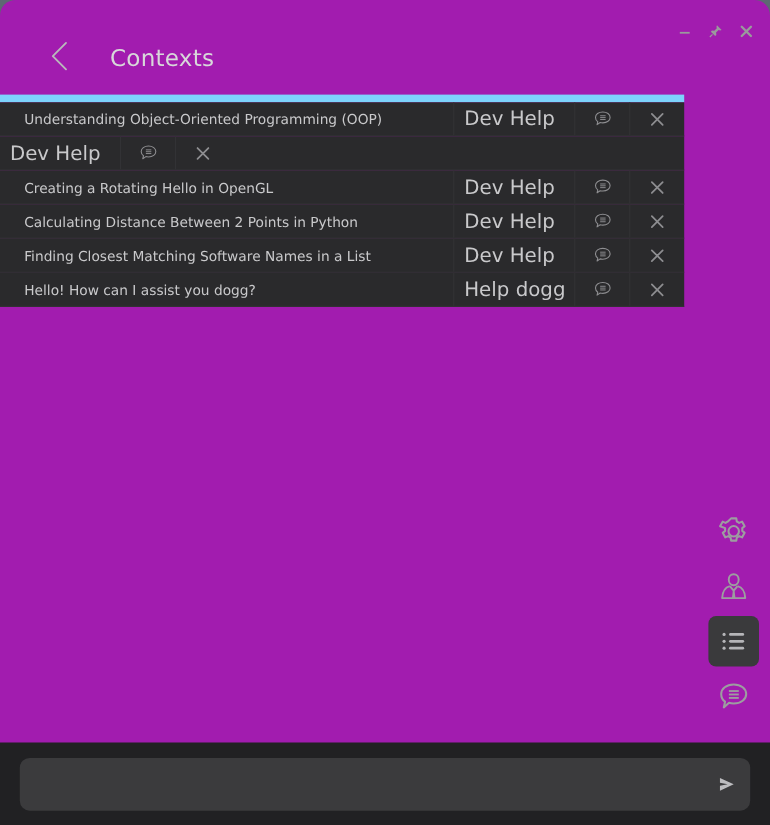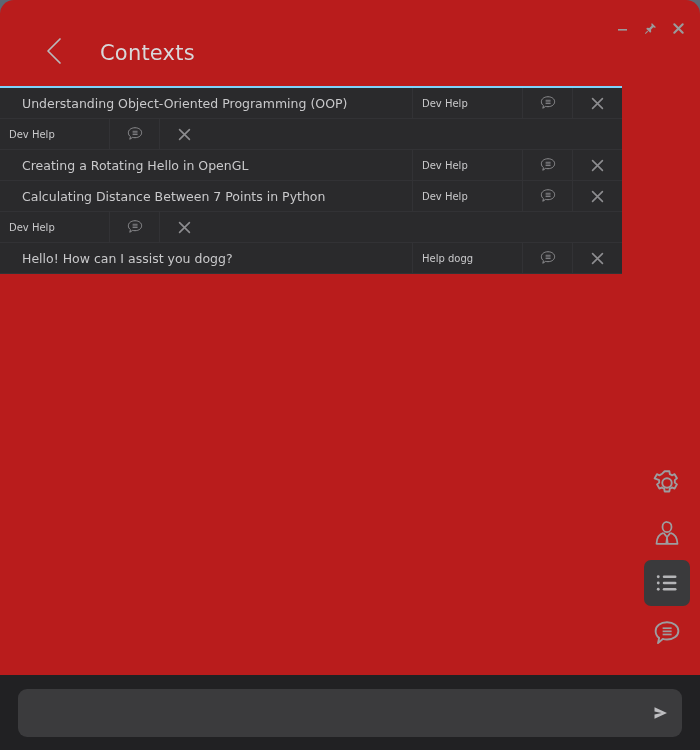--- a/index.html
+++ b/index.html
@@ -8,21 +8,21 @@
     width: 700px;
     height: 750px;
     overflow: hidden;
     background: #5d6873;
     font-family: "DejaVu Sans", "Liberation Sans", sans-serif;
   }
 
   #app-window {
     position: absolute;
     inset: 0;
-    background: #b91c1c;
+    background: #a21caf;
     border-radius: 14px 14px 0 0;
     overflow: hidden;
   }
 
   
   #window-controls {
     position: absolute;
     top: 20px;
     right: 14px;
     display: flex;
@@ -68,21 +68,21 @@
     letter-spacing: .2px;
     white-space: nowrap;
   }
 
   
   #contexts-table {
     position: absolute;
     top: 86px;
     left: 0;
     width: 622px;
-    border-top: 2px solid #7dd3fc;
+    border-top: 7px solid #7dd3fc;
     z-index: 3;
   }
   .ctx-row {
     display: flex;
     align-items: stretch;
     height: 30px;
     background: #2a2a2c;
     border-bottom: 1px solid #323235;
   }
 
@@ -96,21 +96,21 @@
     overflow: hidden;
     white-space: nowrap;
     text-overflow: ellipsis;
     border-right: 1px solid #323235;
   }
   .cell-persona {
     flex: 0 0 100px;
     display: flex;
     align-items: center;
     padding-left: 9px;
-    font-size: 10px;
+    font-size: 18px;
     color: #c9c9cb;
     white-space: nowrap;
     border-right: 1px solid #323235;
   }
   .cell-action {
     flex: 0 0 49px;
     display: flex;
     align-items: center;
     justify-content: center;
     color: #8d8d90;
@@ -295,21 +295,21 @@
       <div class="cell-action">
         <span>
           <svg width="15" height="15" viewBox="0 0 14 14">
             <path d="M2.4 2.4 L11.6 11.6 M11.6 2.4 L2.4 11.6" stroke="currentColor" stroke-width="1.5" stroke-linecap="round"></path>
           </svg>
         </span>
       </div>
     </div>
 
     <div class="ctx-row">
-      <div class="cell-title">Calculating Distance Between 7 Points in Python</div>
+      <div class="cell-title">Calculating Distance Between 2 Points in Python</div>
       <div class="cell-persona">Dev Help</div>
       <div class="cell-action">
         <span>
           <svg width="16" height="16" viewBox="0 0 20 20">
             <path d="M10 2.2 C14.8 2.2 18.3 4.9 18.3 8.4 C18.3 11.9 14.8 14.6 10 14.6 C8.9 14.6 7.9 14.5 7.0 14.2 L3.5 16.6 L4.3 13.3 C2.6 12.1 1.7 10.4 1.7 8.4 C1.7 4.9 5.2 2.2 10 2.2 Z" fill="none" stroke="currentColor" stroke-width="1.25" stroke-linejoin="round"></path>
             <rect x="7.0" y="6.0" width="6.2" height="1.1" fill="currentColor"></rect>
             <rect x="7.0" y="8.1" width="6.2" height="1.1" fill="currentColor"></rect>
             <rect x="7.0" y="10.2" width="6.2" height="1.1" fill="currentColor"></rect>
           </svg>
         </span>
@@ -317,20 +317,21 @@
       <div class="cell-action">
         <span>
           <svg width="15" height="15" viewBox="0 0 14 14">
             <path d="M2.4 2.4 L11.6 11.6 M11.6 2.4 L2.4 11.6" stroke="currentColor" stroke-width="1.5" stroke-linecap="round"></path>
           </svg>
         </span>
       </div>
     </div>
 
     <div class="ctx-row">
+      <div class="cell-title">Finding Closest Matching Software Names in a List</div>
       <div class="cell-persona">Dev Help</div>
       <div class="cell-action">
         <span>
           <svg width="16" height="16" viewBox="0 0 20 20">
             <path d="M10 2.2 C14.8 2.2 18.3 4.9 18.3 8.4 C18.3 11.9 14.8 14.6 10 14.6 C8.9 14.6 7.9 14.5 7.0 14.2 L3.5 16.6 L4.3 13.3 C2.6 12.1 1.7 10.4 1.7 8.4 C1.7 4.9 5.2 2.2 10 2.2 Z" fill="none" stroke="currentColor" stroke-width="1.25" stroke-linejoin="round"></path>
             <rect x="7.0" y="6.0" width="6.2" height="1.1" fill="currentColor"></rect>
             <rect x="7.0" y="8.1" width="6.2" height="1.1" fill="currentColor"></rect>
             <rect x="7.0" y="10.2" width="6.2" height="1.1" fill="currentColor"></rect>
           </svg>
         </span>

